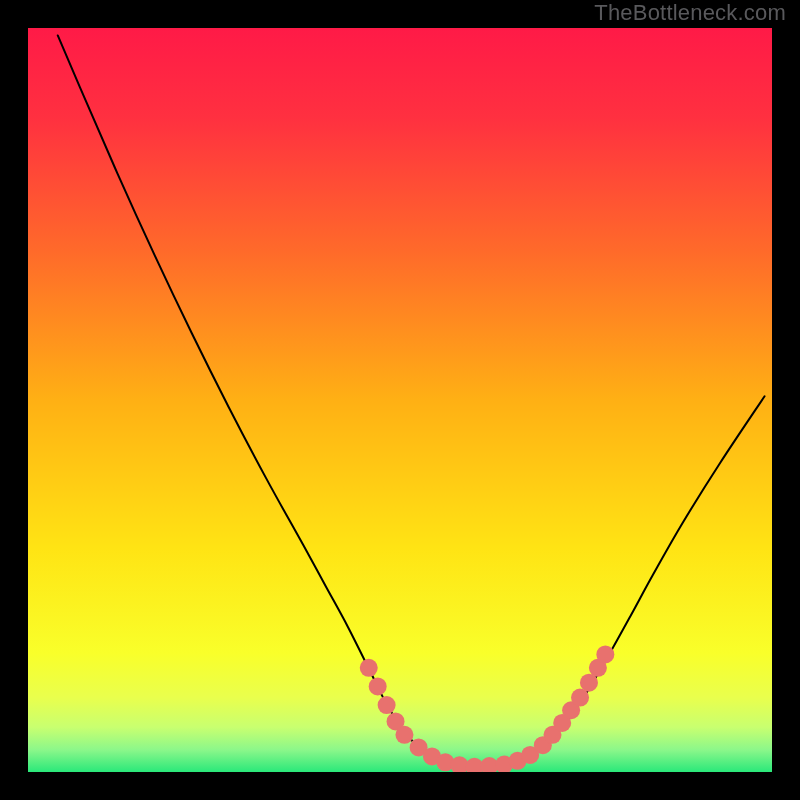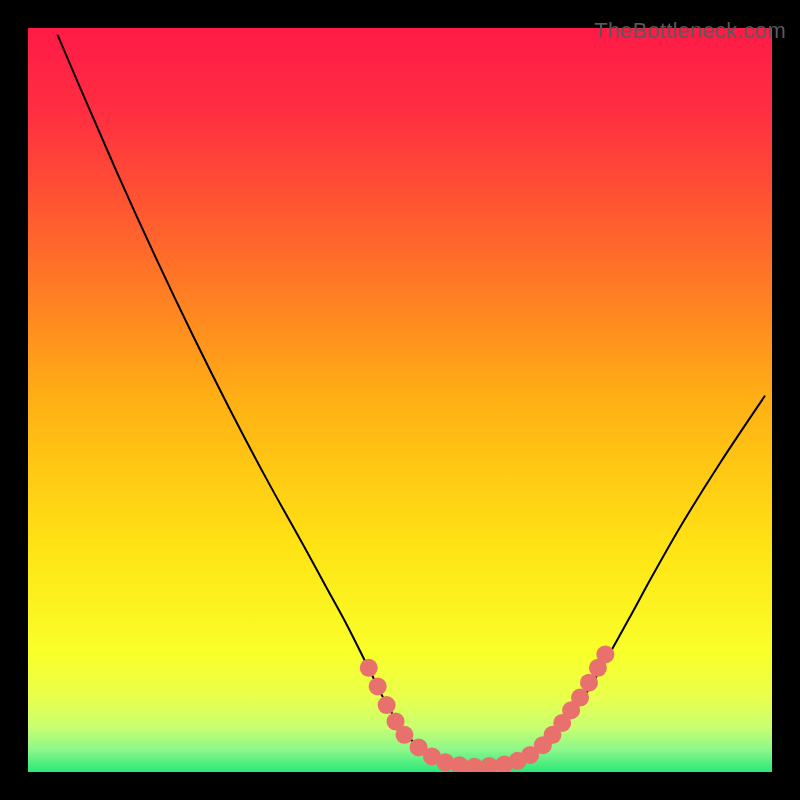--- a/index.html
+++ b/index.html
@@ -5,21 +5,21 @@
   * { margin: 0; padding: 0; box-sizing: border-box; }
   html, body { width: 800px; height: 800px; overflow: hidden; background: #000; }
   .frame {
     position: relative;
     width: 800px;
     height: 800px;
     background: #000;
   }
   .watermark {
     position: absolute;
-    top: 18px;
+    top: 0;
     right: 14px;
     font-family: Arial, Helvetica, sans-serif;
     font-size: 22px;
     font-weight: 500;
     color: #59595c;
     letter-spacing: 0.2px;
     z-index: 10;
   }
   .plot {
     position: absolute;

